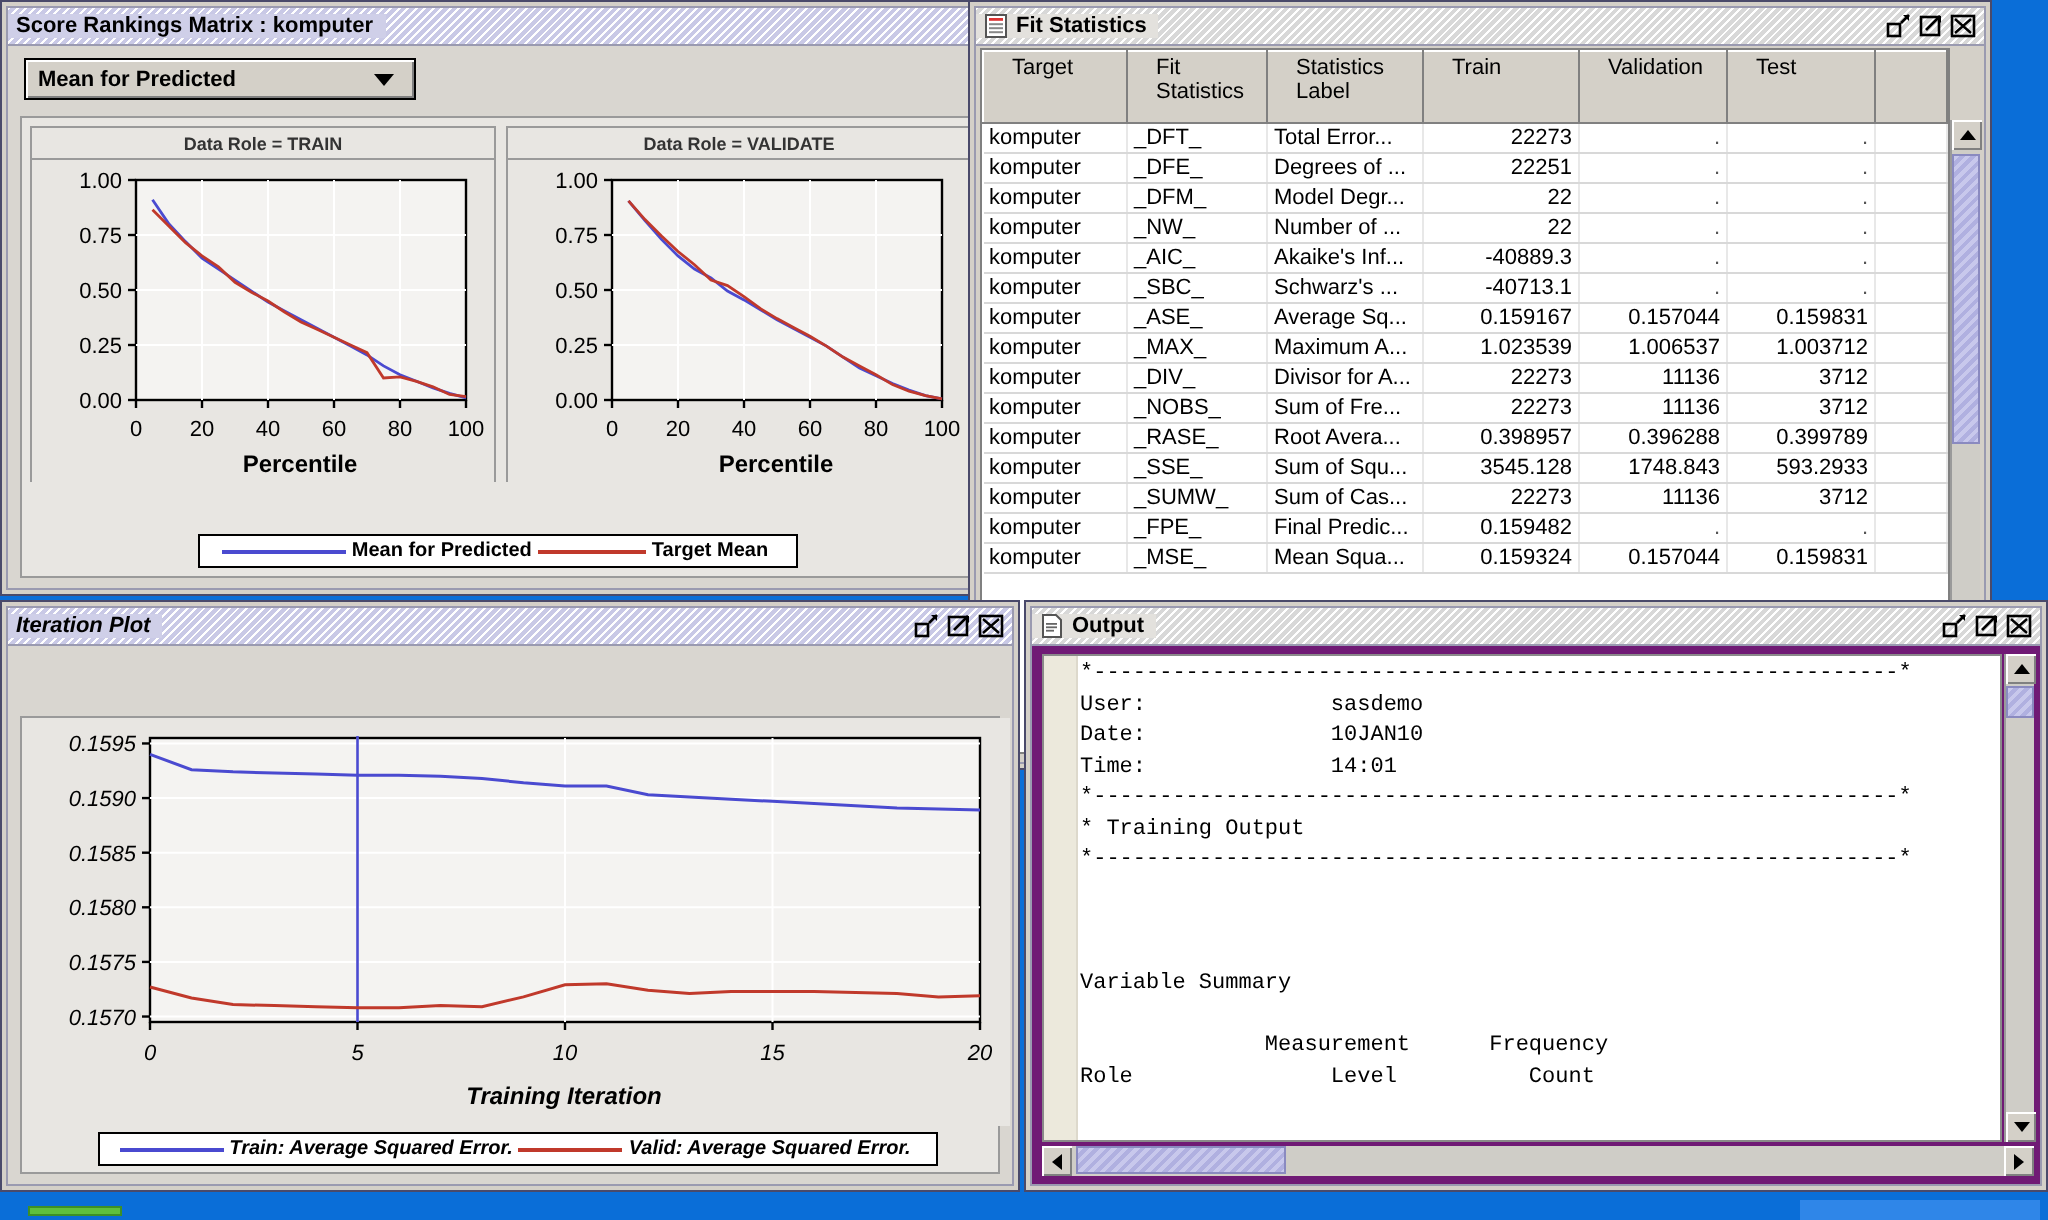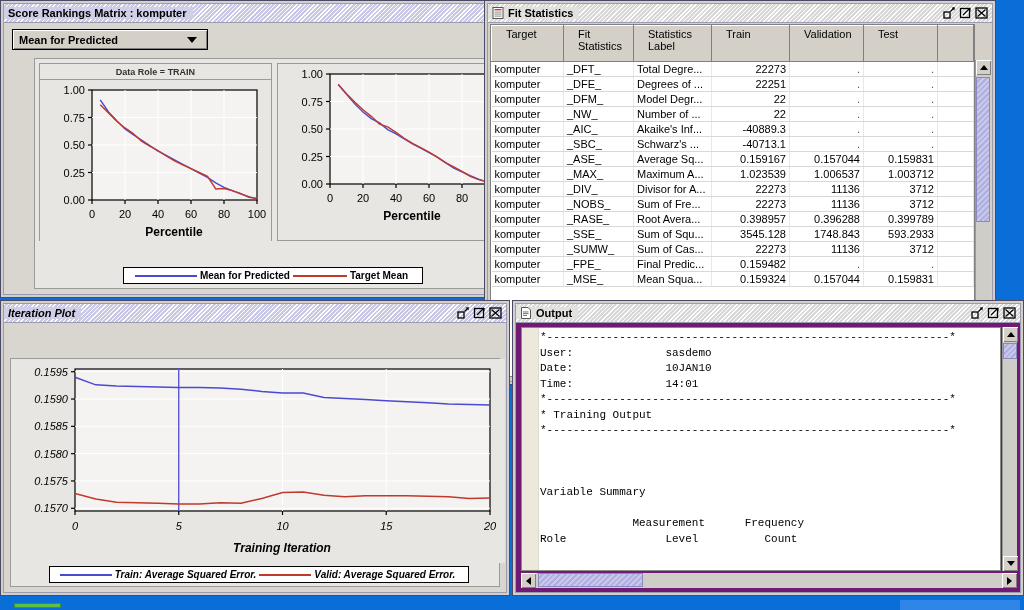--- a/index.html
+++ b/index.html
@@ -145,21 +145,21 @@
         </div>
       </div>
 
       <div class="combo-wrap">
         <div class="combo">
           <span>Mean for Predicted</span>
           <i class="arrow"></i>
         </div>
       </div>
 
-      <div class="panel-body" style="top:54px;height:231px;margin-left:24px;">
+      <div class="panel-body" style="top:54px;height:231px;">
 
         <div class="chart-box" style="left:4px;width:233px;height:178px;">
           <div class="chart-hdr">Data Role = TRAIN</div>
           <svg class="plot-svg" width="231" height="161" viewBox="0 0 231 161">
             <rect x="0" y="0" width="231" height="161" fill="#e8e6e2"></rect>
             <rect id="tr-plot" x="52" y="10" width="165" height="110" fill="#f4f3f1" stroke="#000" stroke-width="1.2"></rect>
             <g id="tr-grid" stroke="#ffffff" stroke-width="1">
                 <line x1="85" y1="10" x2="85" y2="120"></line>
                 <line x1="118" y1="10" x2="118" y2="120"></line>
                 <line x1="151" y1="10" x2="151" y2="120"></line>
@@ -192,20 +192,21 @@
                 <text x="45" y="41.5" text-anchor="end" font-family="Liberation Sans, sans-serif" font-size="11" fill="#000">0.75</text>
                 <text x="45" y="14" text-anchor="end" font-family="Liberation Sans, sans-serif" font-size="11" fill="#000">1.00</text>
               </g>
             <polyline id="tr-s0" fill="none" stroke-width="1.4" points="60.25,19.89999999999999 68.5,32 76.75,40.8 85,49.05 93.25,54.55 101.5,60.05 109.75,65.55 118,71.05 126.25,75.44999999999999 134.5,79.85 142.75,84.25 151,88.65 159.25,93.05 167.5,97.45 175.75,102.95 184,107.35 192.25,110.65 200.5,113.95 208.75,116.7 217,118.9" stroke="#4a4ad0"></polyline>
             <polyline id="tr-s1" fill="none" stroke-width="1.4" points="60.25,24.849999999999994 68.5,33.099999999999994 76.75,41.35000000000001 85,47.95 93.25,53.45 101.5,61.15 109.75,66.1 118,70.5 126.25,76 134.5,80.95 142.75,84.8 151,88.65 159.25,92.5 167.5,96.35 175.75,109 184,108.45 192.25,110.65 200.5,113.4 208.75,117.25 217,118.35" stroke="#c0392b"></polyline>
             <text id="tr-xlabel" x="134" y="156" text-anchor="middle" font-family="Liberation Sans, sans-serif" font-size="12" font-weight="bold" fill="#000">Percentile</text>
           </svg>
         </div>
 
         <div class="chart-box" style="left:242px;width:233px;height:178px;">
+          <div class="chart-hdr">Data Role = VALIDATE</div>
           <svg class="plot-svg" width="231" height="161" viewBox="0 0 231 161">
             <rect x="0" y="0" width="231" height="161" fill="#e8e6e2"></rect>
             <rect id="va-plot" x="52" y="10" width="165" height="110" fill="#f4f3f1" stroke="#000" stroke-width="1.2"></rect>
             <g id="va-grid" stroke="#ffffff" stroke-width="1">
                 <line x1="85" y1="10" x2="85" y2="120"></line>
                 <line x1="118" y1="10" x2="118" y2="120"></line>
                 <line x1="151" y1="10" x2="151" y2="120"></line>
                 <line x1="184" y1="10" x2="184" y2="120"></line>
                 <line x1="52" y1="92.5" x2="217" y2="92.5"></line>
                 <line x1="52" y1="65" x2="217" y2="65"></line>
@@ -311,21 +312,21 @@
                 <th>Train</th>
                 <th>Validation</th>
                 <th>Test</th>
                 <th></th>
               </tr>
             </thead>
           <tbody id="fit-body">
               <tr>
                 <td>komputer</td>
                 <td>_DFT_</td>
-                <td>Total Degre...</td>
+                <td>Total Error...</td>
                 <td class="num">22273</td>
                 <td class="dot">.</td>
                 <td class="dot">.</td>
                 <td class="num"></td>
               </tr>
               <tr>
                 <td>komputer</td>
                 <td>_DFE_</td>
                 <td>Degrees of ...</td>
                 <td class="num">22251</td>

